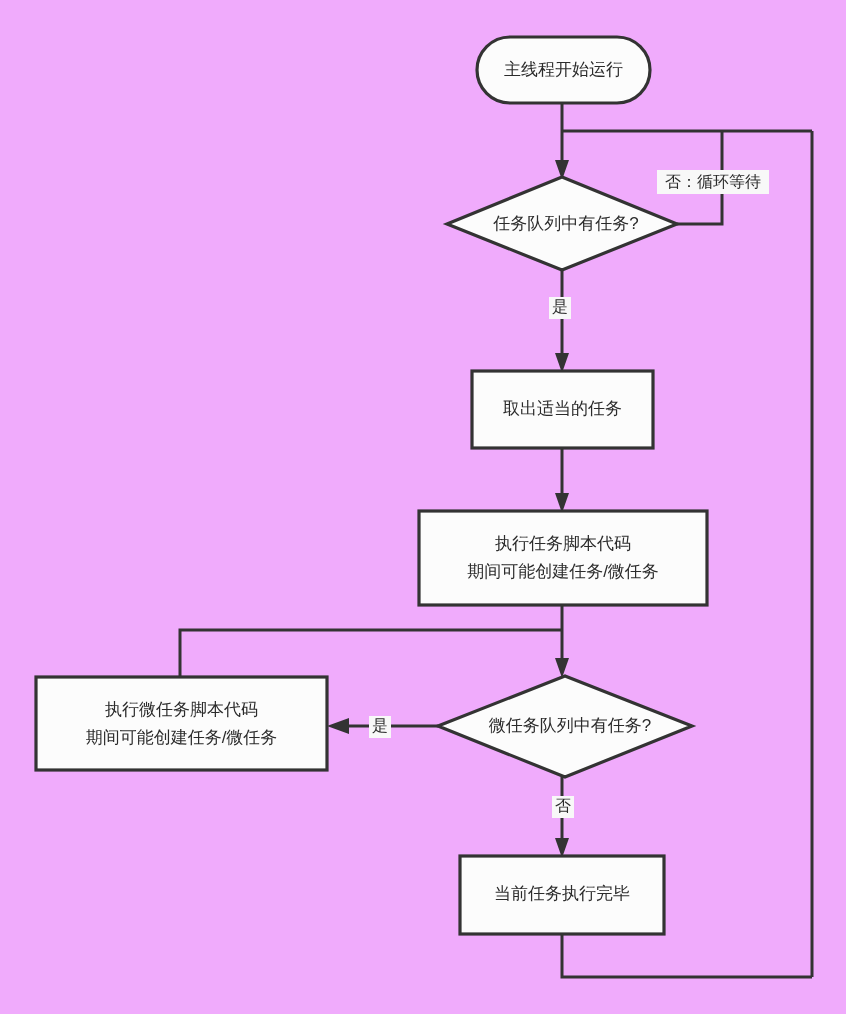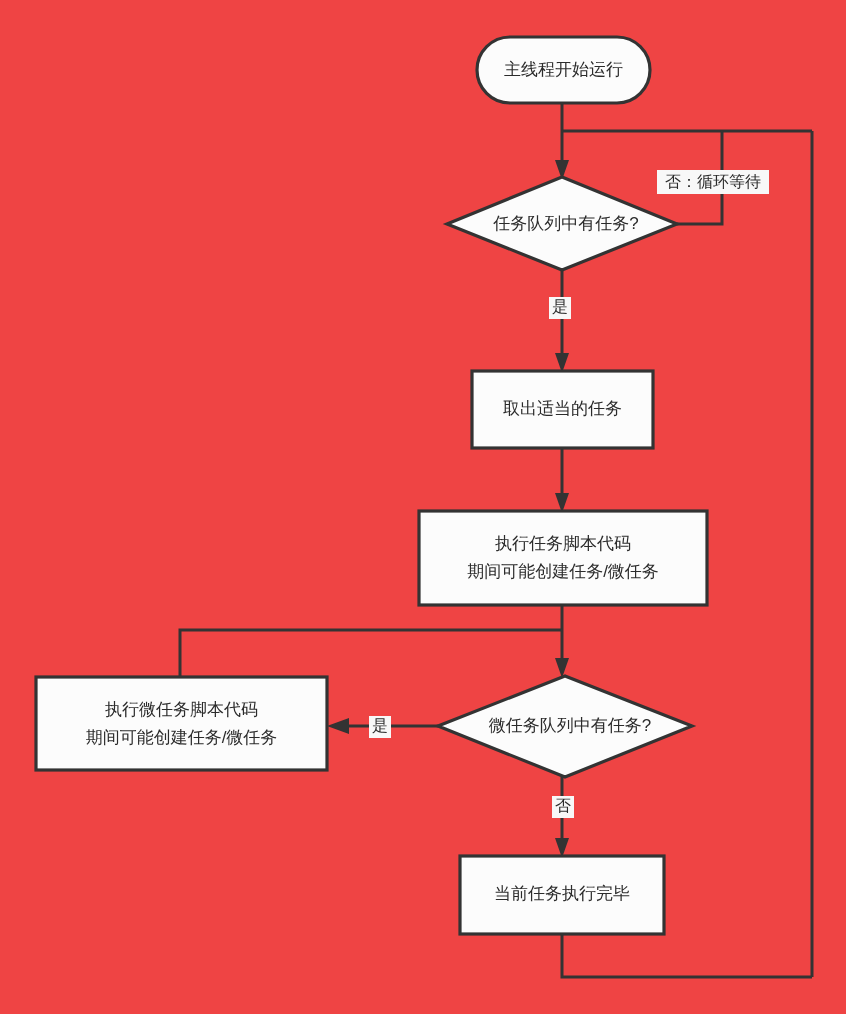--- a/index.html
+++ b/index.html
@@ -5,21 +5,21 @@
   html, body {
     margin: 0;
     padding: 0;
     background: #f8f8f8;
     font-family: "Liberation Sans", "DejaVu Sans", sans-serif;
   }
   #canvas {
     position: relative;
     width: 846px;
     height: 1014px;
-    background: #ef4444;
+    background: #f0abfc;
     overflow: hidden;
   }
   svg.flow {
     position: absolute;
     top: 0;
     left: 0;
     width: 846px;
     height: 1014px;
   }
   .node-text {

